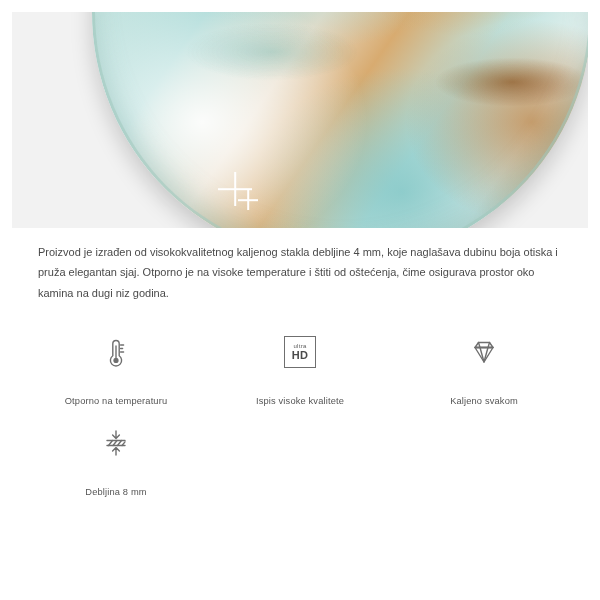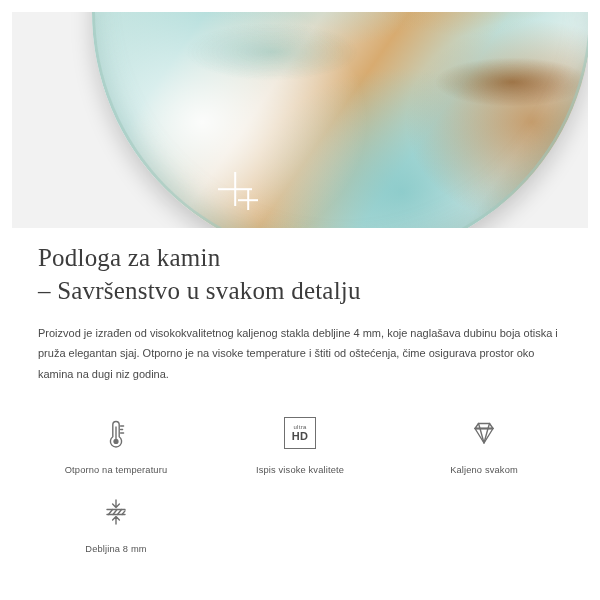--- a/index.html
+++ b/index.html
@@ -133,21 +133,21 @@
     align-items: center;
     justify-content: flex-start;
   }
   .feature-icon {
     height: 46px;
     display: flex;
     align-items: center;
     justify-content: center;
   }
   .feature-label {
-    margin-top: 9px;
+    margin-top: 21px;
     font-size: 9.3px;
     color: #555555;
     text-align: center;
     letter-spacing: 0.15px;
   }
   svg { display: block; }
   .stroke {
     fill: none;
     stroke: #6f6f6f;
     stroke-width: 1.4;
@@ -186,24 +186,20 @@
     <div class="hero-frame">
       <div class="board">
         <div class="veins"></div>
       </div>
       <div class="sparkle sparkle-a"></div>
       <div class="sparkle sparkle-b"></div>
     </div>
   </div>
 
   <div class="content">
-    <h1 class="title">
-      <span>Podloga za kamin</span>
-      <span class="l2">– Savršenstvo u svakom detalju</span>
-    </h1>
     <p class="desc">Proizvod je izrađen od visokokvalitetnog kaljenog stakla debljine 4 mm, koje naglašava dubinu boja otiska i pruža elegantan sjaj. Otporno je na visoke temperature i štiti od oštećenja, čime osigurava prostor oko kamina na dugi niz godina.</p>
   </div>
 
   <div class="features">
 
     <div class="feature">
       <div class="feature-icon">
         <svg width="40" height="40" viewBox="0 0 40 40">
           <path class="stroke" d="M20 8.5a3.2 3.2 0 0 1 3.2 3.2v12.1a5.6 5.6 0 1 1-6.4 0V11.7A3.2 3.2 0 0 1 20 8.5z"></path>
           <path class="stroke" d="M20 14v11.6"></path>

